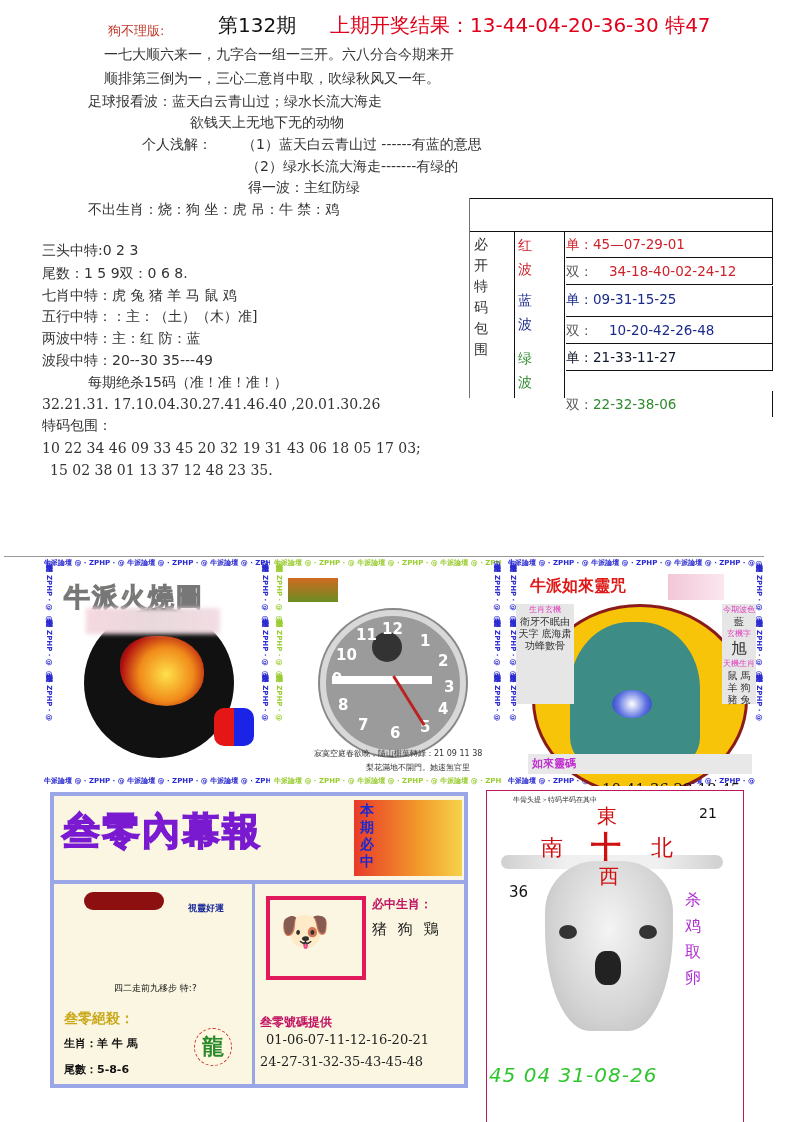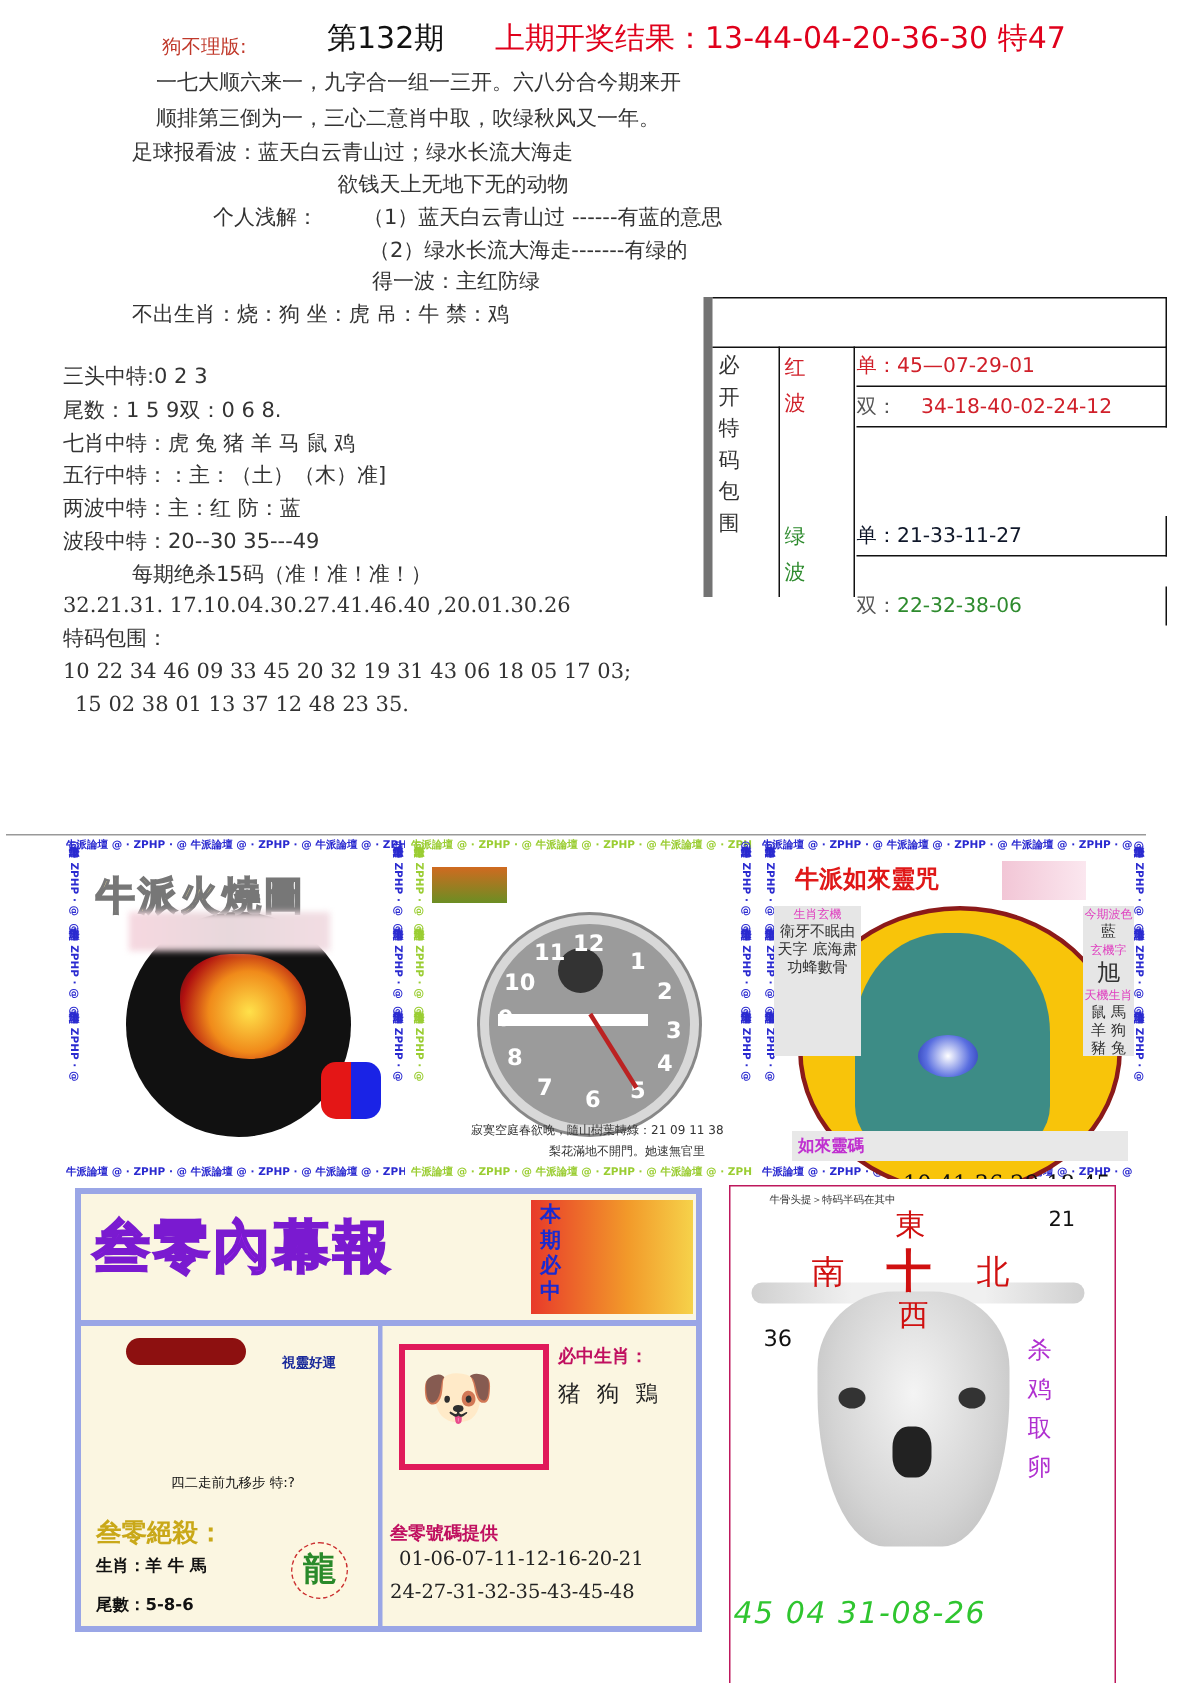--- a/index.html
+++ b/index.html
@@ -11,21 +11,21 @@
   .serif { font-family:"DejaVu Serif","Liberation Serif",serif; }
 
   
   #top-note { left:108px; top:22px; font-size:13px; color:#c0392b; }
   #issue { left:218px; top:12px; font-size:20px; color:#111; }
   #last-result { left:330px; top:12px; font-size:20px; color:#e0001b; }
 
   .line { font-size:14px; color:#333; }
 
   
-  #wave-table { left:469px; top:198px; width:302px; height:200px; border-left:6px solid #737373; }
+  #wave-table { left:469px; top:198px; width:302px; height:200px; border-left:1px solid #737373; }
   #wave-table .top { position:absolute; left:0; top:0; width:302px; height:32px; border-top:1px solid #111; border-right:1px solid #111; border-bottom:1px solid #111; }
   #wave-table .col1 { position:absolute; left:4px; top:36px; width:16px; font-size:14px; line-height:21px; color:#333; white-space:normal; }
   #wave-table .vline { position:absolute; top:33px; bottom:0; width:1px; background:#111; }
   .wave-row { position:absolute; left:46px; width:256px; }
   .wave-name { position:absolute; left:2px; width:20px; font-size:14px; line-height:24px; white-space:normal; }
   .wave-cell { position:absolute; left:50px; width:206px; height:26px; font-size:13.5px; line-height:26px; border-bottom:1px solid #111; border-right:1px solid #111; padding-left:0; }
   .wave-cell span.lbl { color:#555; }
 
   
   .nums { font-family:"DejaVu Serif","Liberation Serif",serif; font-size:14px; color:#333; }
@@ -75,21 +75,21 @@
   
   #p4 { left:50px; top:792px; width:418px; height:296px; background:#fbf6e1; border:4px solid #9aa6e6; box-sizing:border-box; }
   #p4-head { left:0; top:0; width:410px; height:84px; border-bottom:4px solid #9aa6e6; }
   #p4-title { left:8px; top:10px; font-size:38px; font-weight:bold; color:#a020f0; -webkit-text-stroke:1.5px #7a1ad0; letter-spacing:2px; }
   #p4-badge { left:300px; top:4px; width:108px; height:76px; background:linear-gradient(90deg,#e83a2a,#f29a2a 60%,#f6d24a); }
   #p4-badge-text { left:306px; top:6px; width:16px; font-size:14px; line-height:17px; color:#1a2ad0; font-weight:bold; white-space:normal; }
   #p4-divider { left:198px; top:84px; width:3px; height:210px; background:#9aa6e6; }
   #p4-red-blob { left:30px; top:96px; width:80px; height:18px; background:#8d1010; border-radius:9px; }
   #p4-small-blue { left:134px; top:106px; font-size:9px; color:#1a2a9a; font-weight:bold; }
   #p4-line { left:60px; top:186px; font-size:9px; color:#111; }
-  #p4-kill-label { left:10px; top:214px; font-size:17px; font-weight:bold; color:#c9a818; }
+  #p4-kill-label { left:10px; top:214px; font-size:14px; font-weight:bold; color:#c9a818; }
   #p4-zodiac { left:10px; top:240px; font-size:11px; font-weight:bold; color:#111; }
   #p4-tail { left:10px; top:266px; font-size:11px; font-weight:bold; color:#111; }
   #p4-emblem { left:140px; top:232px; width:36px; height:36px; border:1px dashed #c33; border-radius:50%; background:#fff8e0; color:#2a8a2a; font-size:22px; font-weight:bold; text-align:center; line-height:36px; }
   #p4-frame { left:212px; top:100px; width:92px; height:76px; border:4px solid #e01a5a; background:#fbf6e1; }
   #p4-frame-ico { left:226px; top:112px; font-size:40px; color:#222; }
   #p4-must-label { left:318px; top:100px; font-size:12px; font-weight:bold; color:#c01060; }
   #p4-must-val { left:318px; top:124px; font-size:15px; color:#222; letter-spacing:3px; }
   #p4-prov-label { left:206px; top:218px; font-size:12px; font-weight:bold; color:#c01060; }
   #p4-prov-1 { left:212px; top:236px; font-size:13px; color:#222; }
   #p4-prov-2 { left:206px; top:258px; font-size:13px; color:#222; }
@@ -115,21 +115,21 @@
 </head>
 <body>
 
 <div class="abs" id="top-note">狗不理版:</div>
 <div class="abs" id="issue">第132期</div>
 <div class="abs" id="last-result">上期开奖结果：13-44-04-20-36-30 特47</div>
 
 <div class="abs line" style="left:104px;top:46px;">一七大顺六来一，九字合一组一三开。六八分合今期来开</div>
 <div class="abs line" style="left:104px;top:70px;">顺排第三倒为一，三心二意肖中取，吹绿秋风又一年。</div>
 <div class="abs line" style="left:88px;top:93px;">足球报看波：蓝天白云青山过；绿水长流大海走</div>
-<div class="abs line" style="left:190px;top:114px;margin-left:35px;">欲钱天上无地下无的动物</div>
+<div class="abs line" style="left:190px;top:114px;">欲钱天上无地下无的动物</div>
 
 <div class="abs line" style="left:142px;top:136px;">个人浅解：</div>
 <div class="abs line" style="left:242px;top:136px;">（1）蓝天白云青山过 ------有蓝的意思</div>
 <div class="abs line" style="left:246px;top:158px;">（2）绿水长流大海走-------有绿的</div>
 <div class="abs line" style="left:248px;top:179px;">得一波：主红防绿</div>
 <div class="abs line" style="left:88px;top:201px;">不出生肖：烧：狗   坐：虎   吊：牛  禁：鸡</div>
 
 <div class="abs line" style="left:42px;top:242px;">三头中特:0 2 3</div>
 <div class="abs line" style="left:42px;top:265px;">尾数：1 5 9双：0 6 8.</div>
 <div class="abs line" style="left:42px;top:287px;">七肖中特：虎 兔 猪 羊 马 鼠 鸡</div>
@@ -147,20 +147,25 @@
   <div class="col1">必开特码包围</div>
   <div class="vline" style="left:44px;"></div>
   <div class="vline" style="left:94px;"></div>
 
   <div class="wave-row" style="top:33px;height:58px;">
     <div class="wave-name" style="top:2px;color:#d0202a;">红波</div>
     <div class="wave-cell" style="top:0;color:#d0202a;"><span>单：</span><span>45—07-29-01</span></div>
     <div class="wave-cell" style="top:27px;color:#d0202a;"><span class="lbl">双：</span><span style="margin-left:16px">34-18-40-02-24-12</span></div>
   </div>
 
+  <div class="wave-row" style="top:88px;height:58px;">
+    <div class="wave-name" style="top:2px;color:#1a2a8a;">蓝波</div>
+    <div class="wave-cell" style="top:0;height:30px;color:#1a2a8a;"><span>单：</span><span>09-31-15-25</span></div>
+    <div class="wave-cell" style="top:31px;color:#1a2a8a;"><span class="lbl">双：</span><span style="margin-left:16px">10-20-42-26-48</span></div>
+  </div>
 
   <div class="wave-row" style="top:146px;height:54px;">
     <div class="wave-name" style="top:2px;color:#2e8b2e;">绿波</div>
     <div class="wave-cell" style="top:0;color:#0f172a;"><span>单：</span><span>21-33-11-27</span></div>
     <div class="wave-cell" style="top:27px;border-bottom:none;color:#2e8b2e;margin-top:20px;"><span class="lbl">双：</span><span>22-32-38-06</span></div>
   </div>
 </div>
 
 <div class="abs" id="sep"></div>
 

